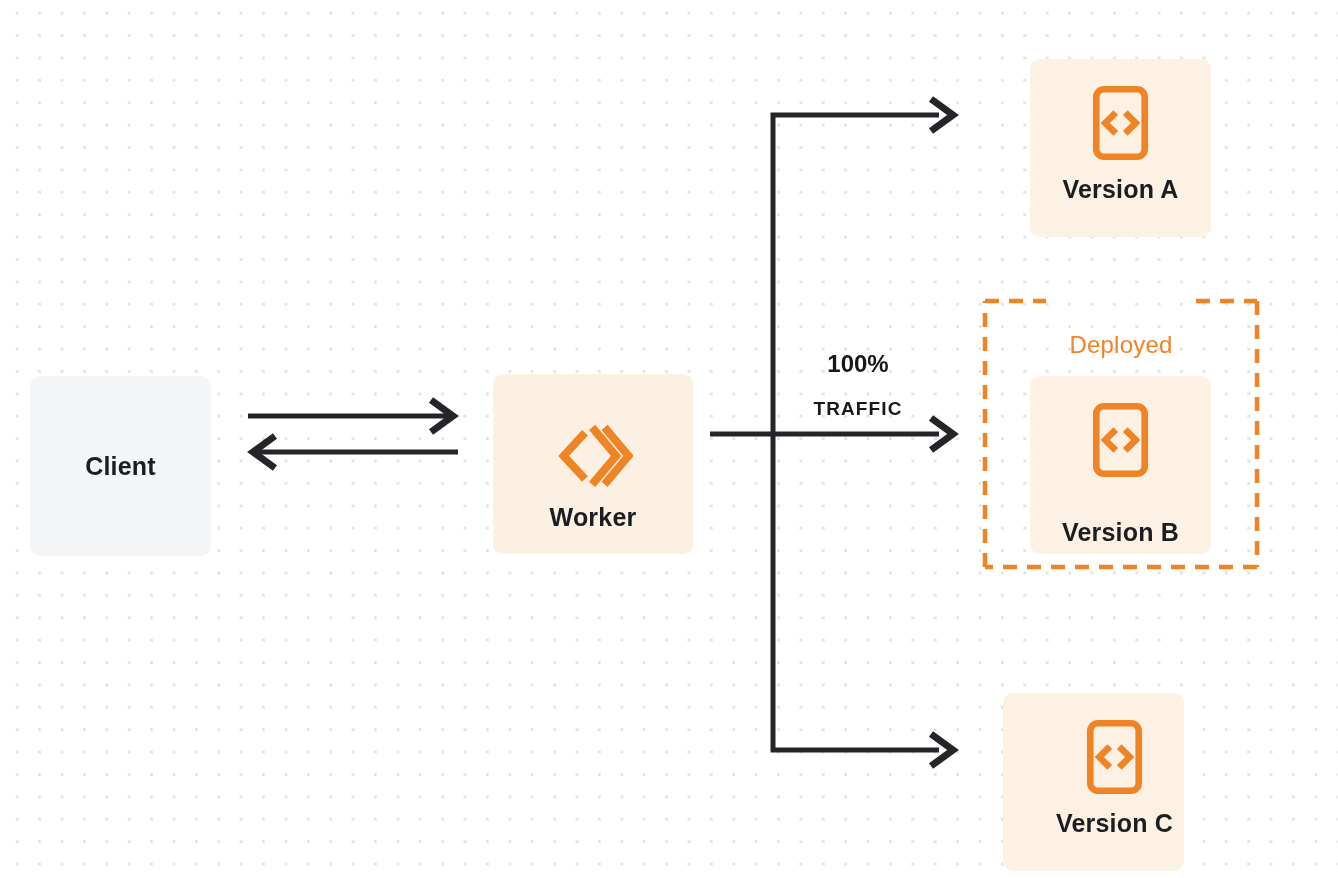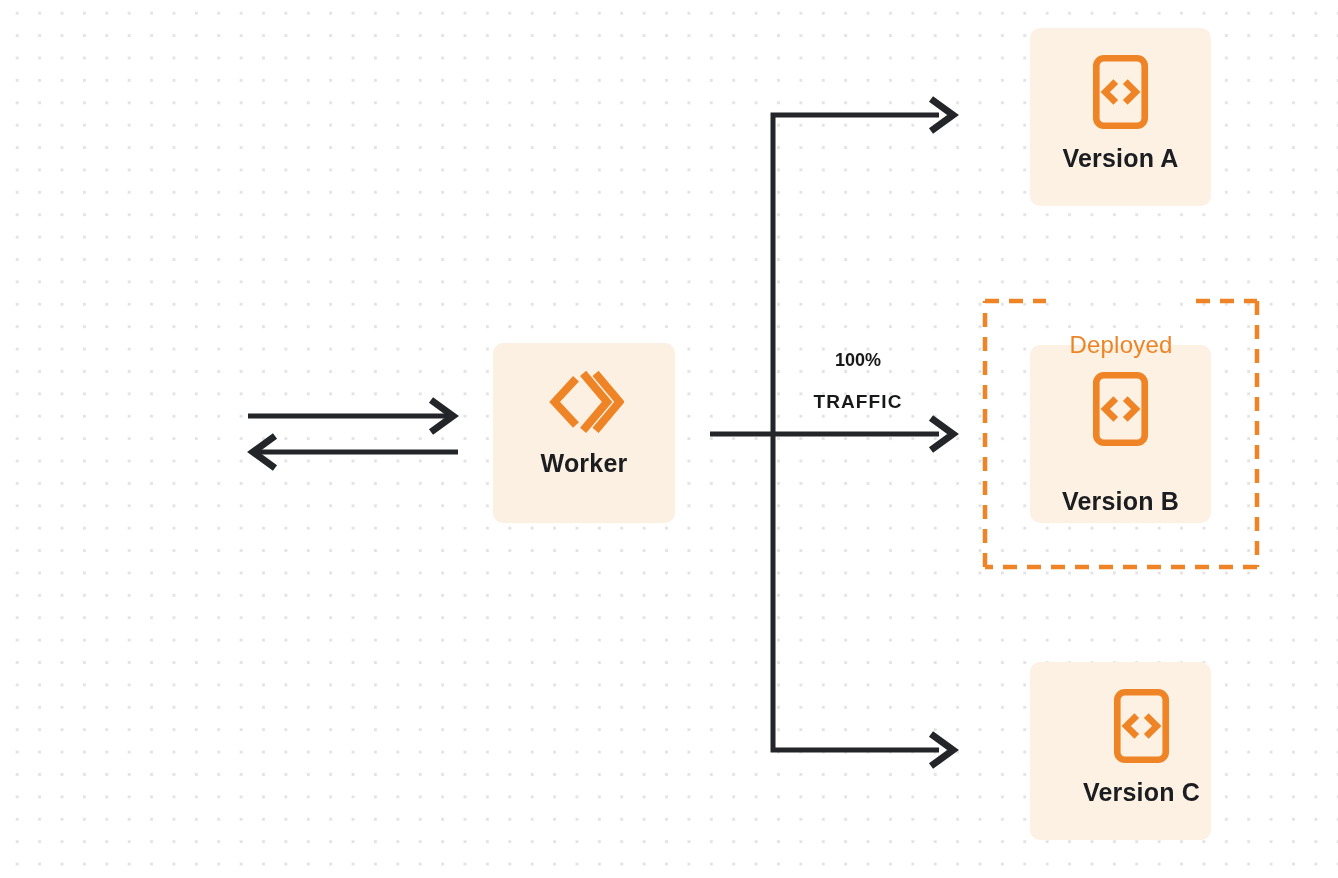--- a/index.html
+++ b/index.html
@@ -13,37 +13,38 @@
     background-size:22.4px 22.4px;
     background-position:6px 2px;
   }
   .overlay{position:absolute;left:0;top:0;width:1338px;height:878px;}
   .node{
     position:absolute;
     border-radius:10px;
     display:flex;flex-direction:column;
     align-items:center;justify-content:center;
     box-sizing:border-box;
+    margin-top:31px;
   }
   .node .label{
     font-size:25px;font-weight:700;color:#1b1d20;letter-spacing:.2px;
   }
   .node-client{left:30px;top:345px;width:181px;height:180px;background:#f4f5f6;}
-  .node-worker{left:493px;top:343px;width:182px;height:180px;background:#fbf0e1;justify-content:flex-start;padding-top:26px;}
+  .node-worker{left:493px;top:343px;width:200px;height:180px;background:#fbf0e1;justify-content:center;padding-top:26px;}
   .node-worker .label{margin-top:16px;}
   .node-version{width:181px;height:178px;background:#fcf1e3;justify-content:flex-start;padding-top:26px;}
   .node-version .label{margin-top:14px;}
   .node-version-a{left:1030px;top:28px;}
   .node-version-b{left:1030px;top:345px;gap:26px;}
-  .node-version-c{left:1030px;top:662px;padding-left:42px;}
+  .node-version-c{left:1003px;top:662px;padding-left:42px;}
   .traffic-label{
     position:absolute;left:858px;top:350px;transform:translateX(-50%);
     text-align:center;color:#17181a;font-weight:700;
   }
-  .traffic-label .l1{font-size:18px;display:block;}
+  .traffic-label .l1{font-size:24px;display:block;}
   .traffic-label .l2{font-size:19px;letter-spacing:1.1px;display:block;margin-top:20px;}
   .deployed-label{
     position:absolute;left:1121px;top:301px;transform:translate(-50%,-50%);
     color:#ef8426;font-size:24px;font-weight:400;letter-spacing:.2px;
     white-space:nowrap;
     margin-top:44px;
   }
   svg{display:block;}
 </style>
 </head>
@@ -80,20 +81,23 @@
 
     <g stroke="#ef8426" fill="none" stroke-width="4.5" stroke-dasharray="14 10">
       <path d="M985,301 L1046,301"></path>
       <path d="M1196,301 L1257,301"></path>
       <path d="M1257,301 L1257,567"></path>
       <path d="M1257,567 L985,567"></path>
       <path d="M985,567 L985,301"></path>
     </g>
   </svg>
 
+  <div class="node node-client">
+    <span class="label">Client</span>
+  </div>
 
   <div class="node node-worker">
     <svg width="80" height="64" viewBox="0 0 90 72" stroke="#ef8426" fill="none" stroke-width="9" stroke-linejoin="miter">
       <path d="M36,11 L12,37 L36,63"></path>
       <path d="M44,5 L71,37 L44,69"></path>
       <path d="M58,5 L85,37 L58,69"></path>
     </svg>
     <span class="label">Worker</span>
   </div>
 

